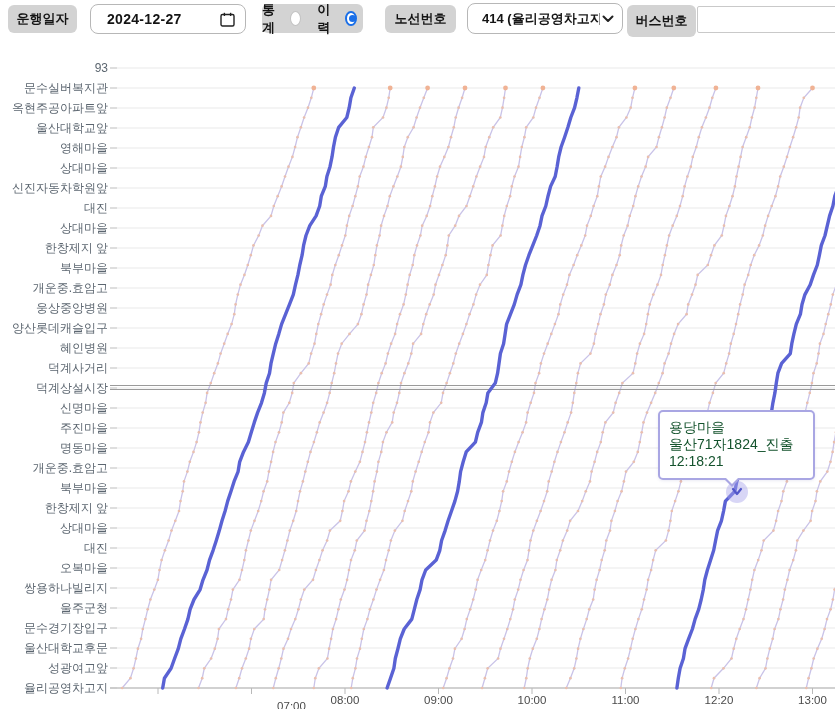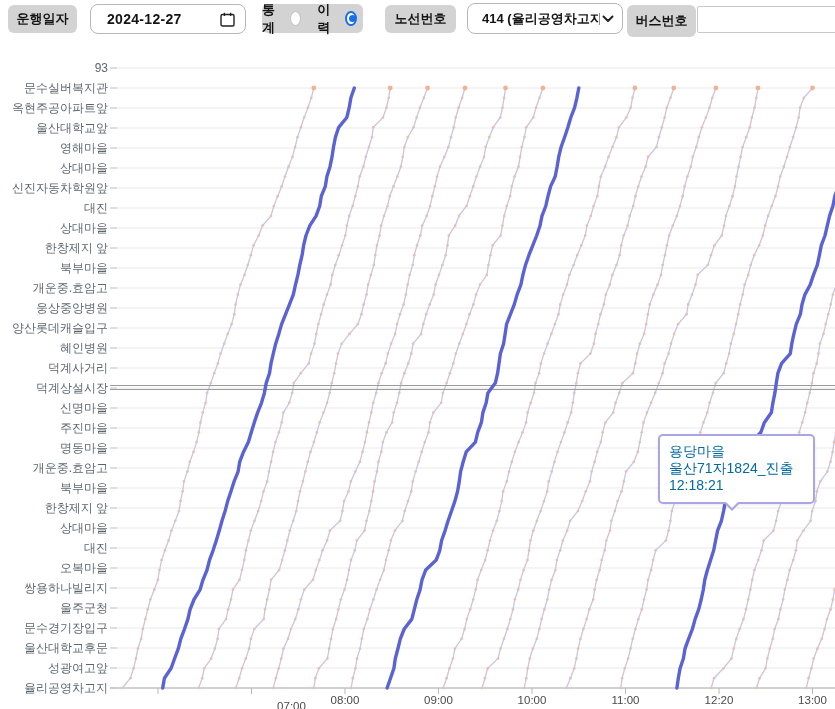--- a/index.html
+++ b/index.html
@@ -27,21 +27,21 @@
   
   .y-axis{position:absolute;left:0;top:0;width:108px;height:709px;}
   .ylab{position:absolute;right:0;width:108px;height:16px;line-height:16px;text-align:right;
         font-size:12px;color:#5c6670;white-space:nowrap;}
   .x-axis{position:absolute;left:0;top:0;width:835px;height:709px;}
   .xlab{position:absolute;width:44px;text-align:center;font-size:11.5px;color:#4a4a4a;}
   svg.chart{position:absolute;left:110px;top:60px;}
   
   .tooltip{position:absolute;left:658px;top:410px;min-width:134px;background:#ffffff;
            border:2px solid #a9a6e3;border-radius:5px;padding:7px 10px 8px 9px;z-index:6;
-           font-size:14px;line-height:17px;color:#0369a1;box-shadow:0 1px 3px rgba(120,120,180,.15);margin-top:24px;}
+           font-size:14px;line-height:17px;color:#14532d;box-shadow:0 1px 3px rgba(120,120,180,.15);}
   .tooltip .tline{white-space:nowrap;}
   .tt-pointer{position:absolute;left:63px;top:100%;width:0;height:0;
               border-left:9px solid transparent;border-right:9px solid transparent;
               border-top:9px solid #a9a6e3;}
   .tt-pointer-inner{position:absolute;left:-7px;top:-10px;width:0;height:0;
               border-left:7px solid transparent;border-right:7px solid transparent;
               border-top:7px solid #ffffff;}
 </style>
 </head>
 <body>

